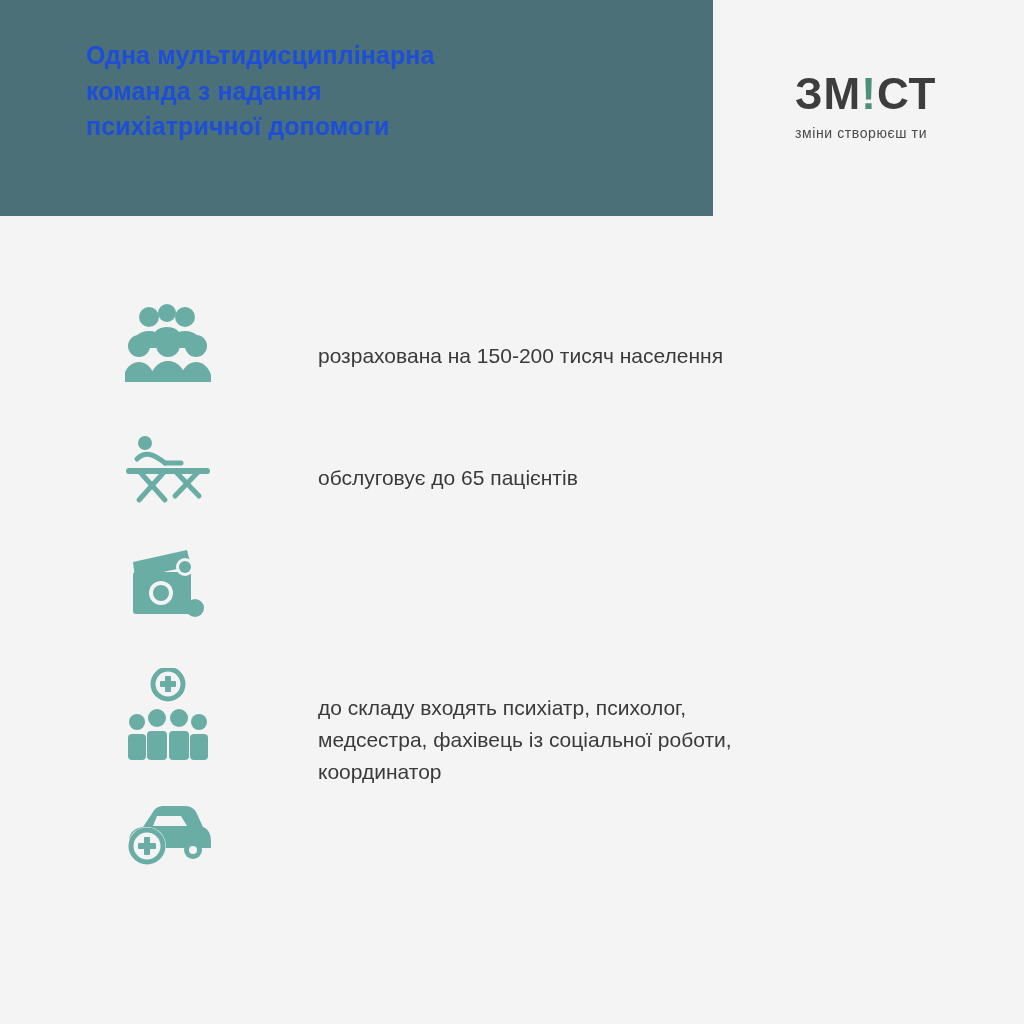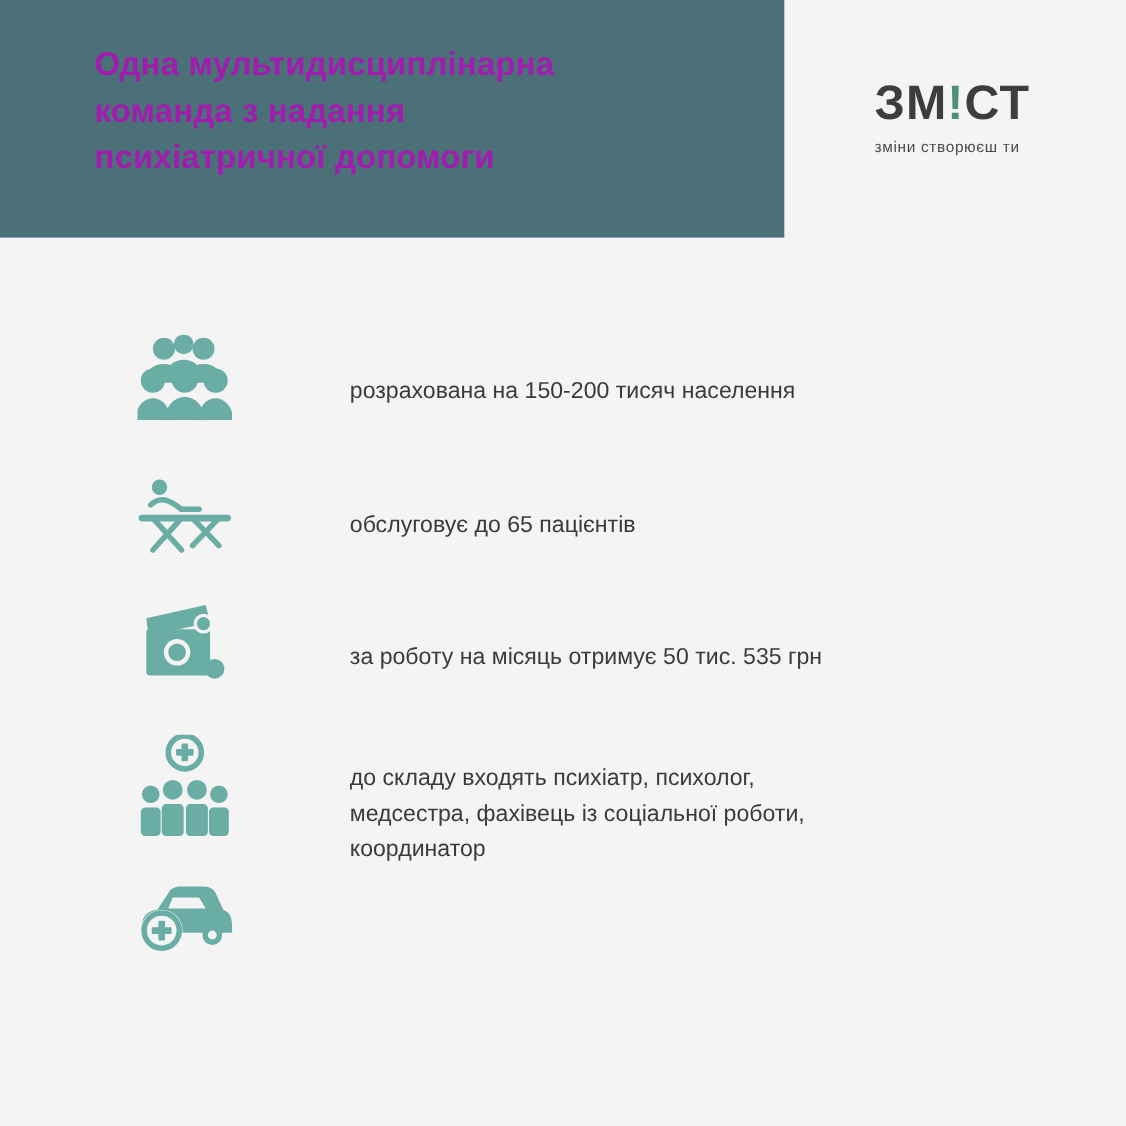--- a/index.html
+++ b/index.html
@@ -22,22 +22,22 @@
     top: 0;
     width: 713px;
     height: 216px;
     background: #4b7077;
   }
   .header-title {
     position: absolute;
     left: 86px;
     top: 38px;
     width: 600px;
-    color: #a21caf;
-    font-size: 30px;
+    color: #1d4ed8;
+    font-size: 25px;
     font-weight: bold;
     line-height: 1.42;
     letter-spacing: 0.1px;
     white-space: pre-line;
   }
 
   
   .logo-wrap {
     position: absolute;
     left: 795px;
@@ -166,21 +166,20 @@
       <svg width="86" height="78" viewBox="0 0 86 78" fill="#6aada4" xmlns="http://www.w3.org/2000/svg">
         <path d="M8 16 L62 4 L66 20 L10 32 Z"></path>
         <rect x="8" y="26" width="58" height="42" rx="3"></rect>
         <circle cx="36" cy="47" r="12" fill="#f4f4f4"></circle>
         <circle cx="36" cy="47" r="8" fill="#6aada4"></circle>
         <circle cx="60" cy="21" r="9" fill="#f4f4f4"></circle>
         <circle cx="60" cy="21" r="6" fill="#6aada4"></circle>
         <circle cx="70" cy="62" r="9"></circle>
       </svg>
     </div>
-    <div class="row-text">за роботу на місяць отримує 50 тис. 535 грн</div>
   </div>
 
   <div class="row row-4">
     <div class="icon-cell">
       <svg width="86" height="98" viewBox="0 0 86 98" fill="#6aada4" xmlns="http://www.w3.org/2000/svg">
         <circle cx="43" cy="16" r="15" fill="none" stroke="#6aada4" stroke-width="5"></circle>
         <rect x="40" y="8" width="6" height="16" rx="1"></rect>
         <rect x="35" y="13" width="16" height="6" rx="1"></rect>
         <circle cx="12" cy="54" r="8"></circle>
         <rect x="3" y="66" width="18" height="26" rx="4"></rect>

